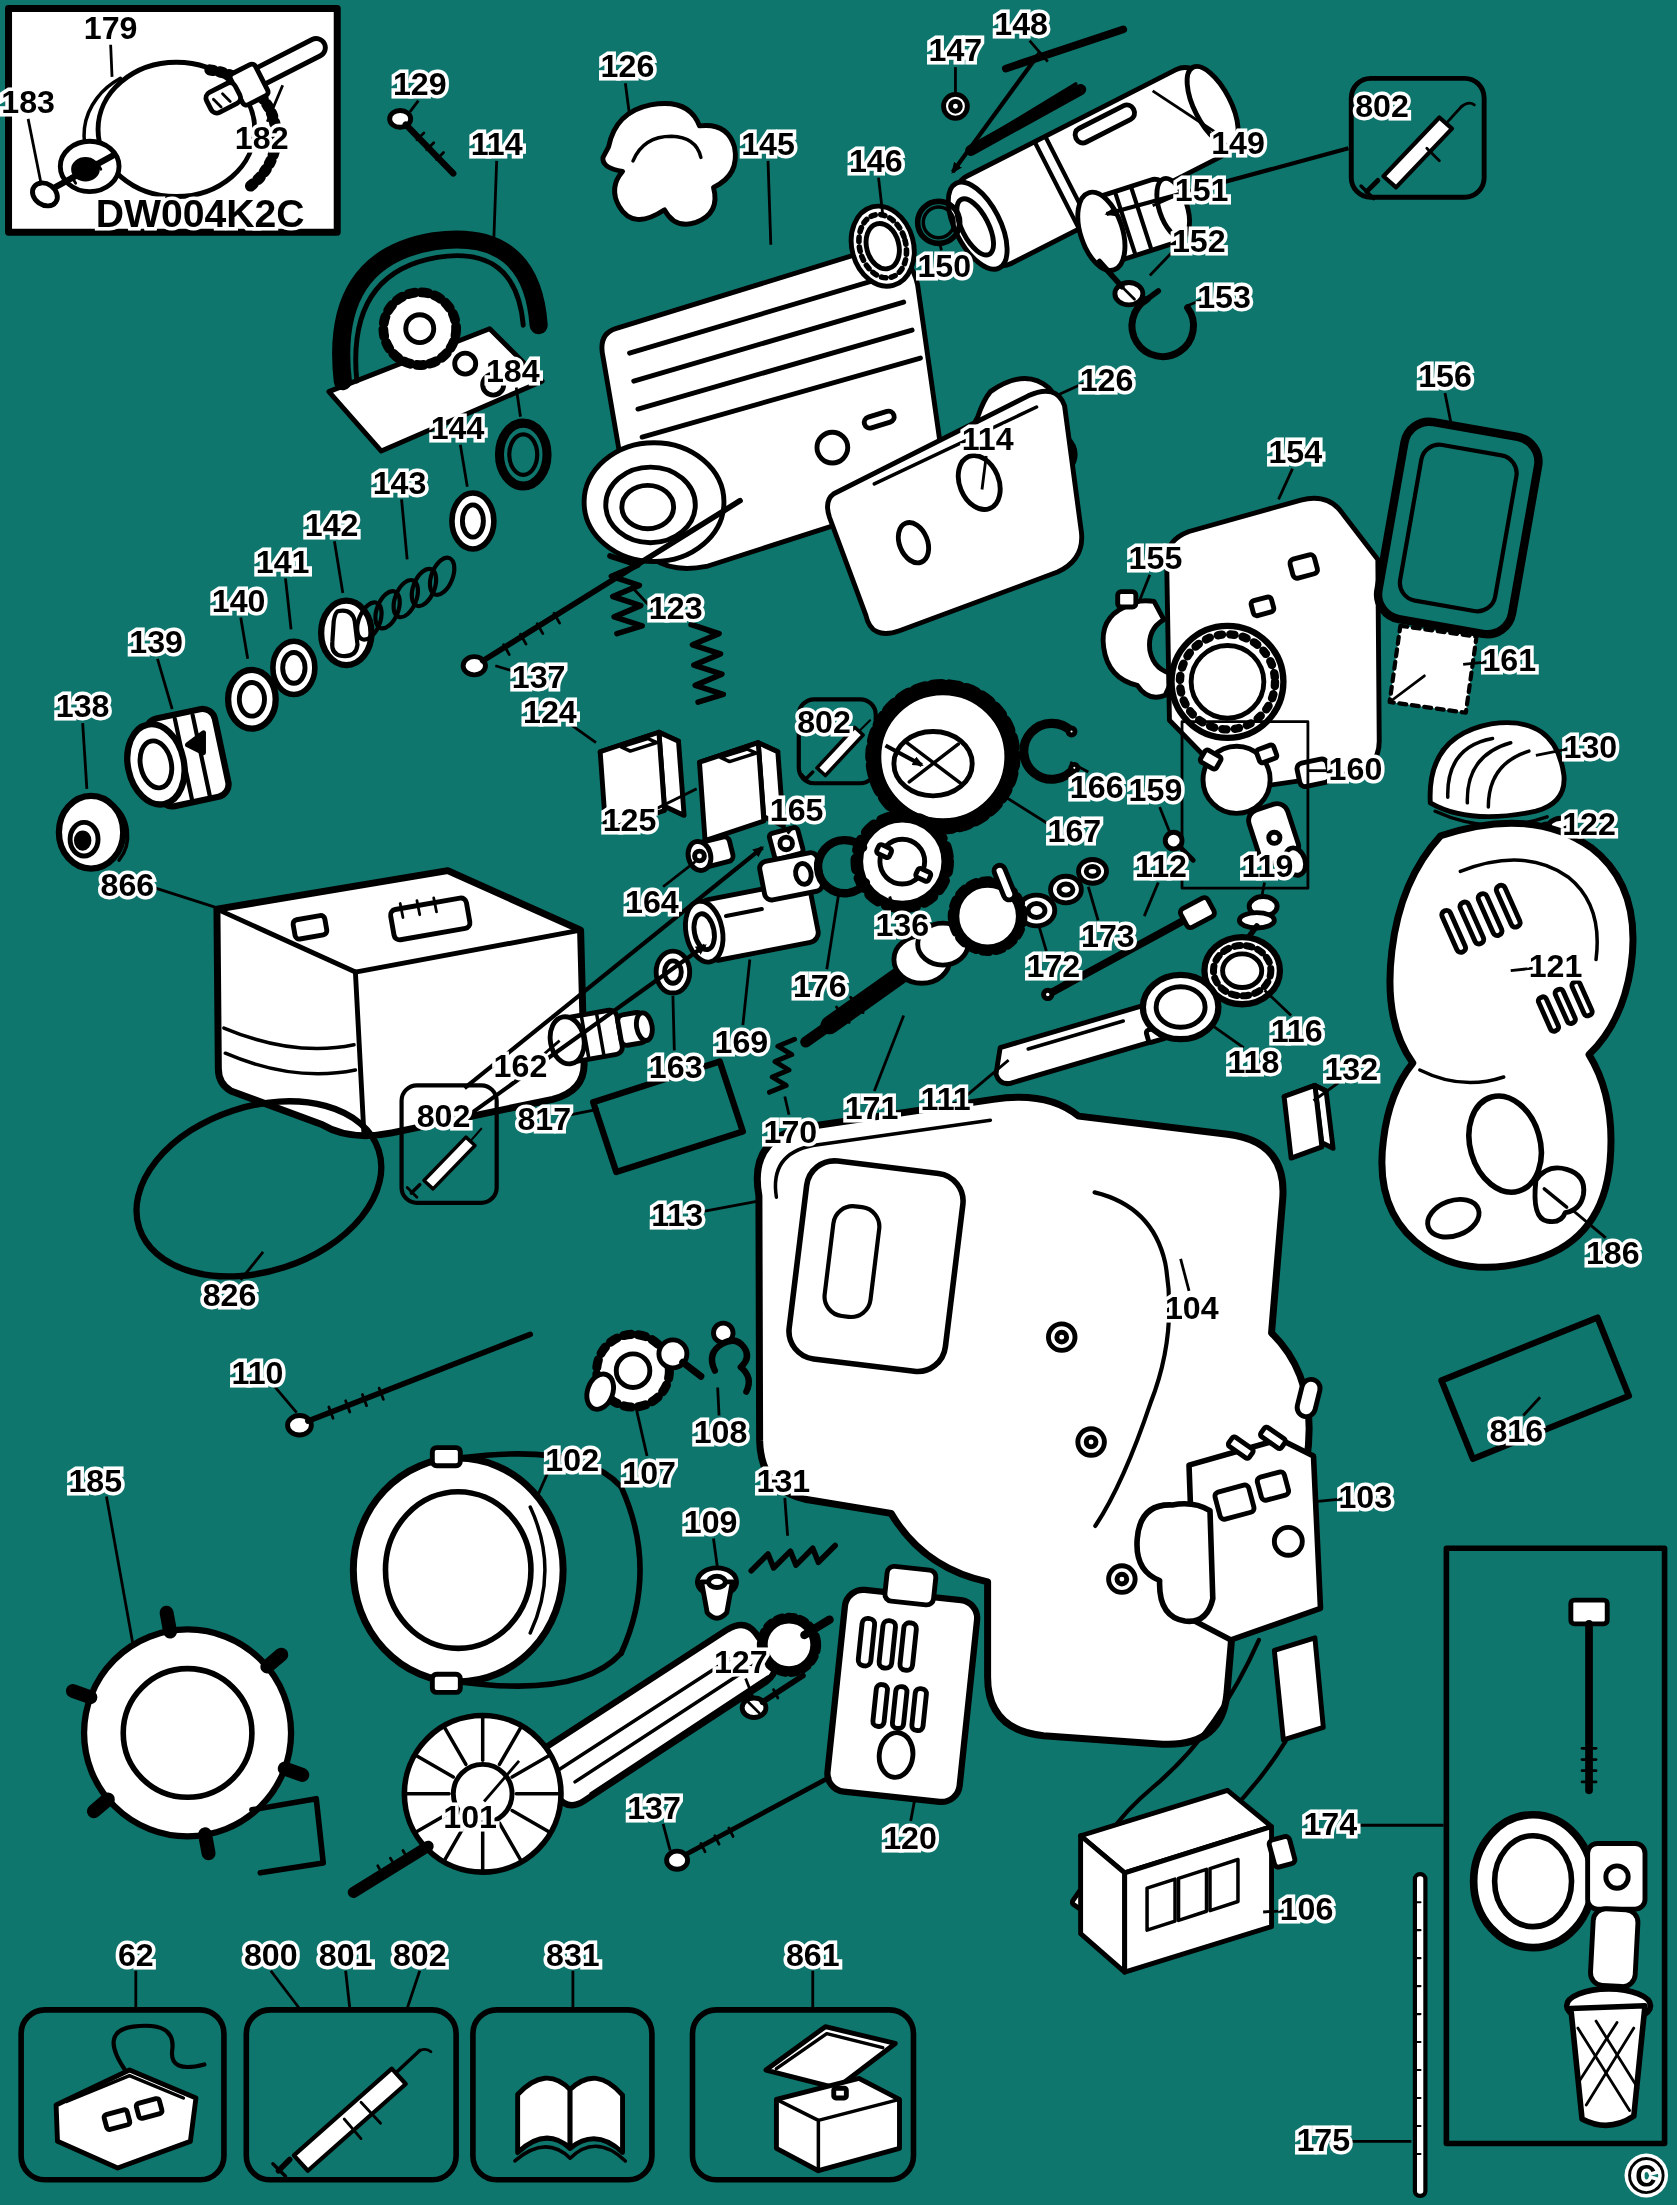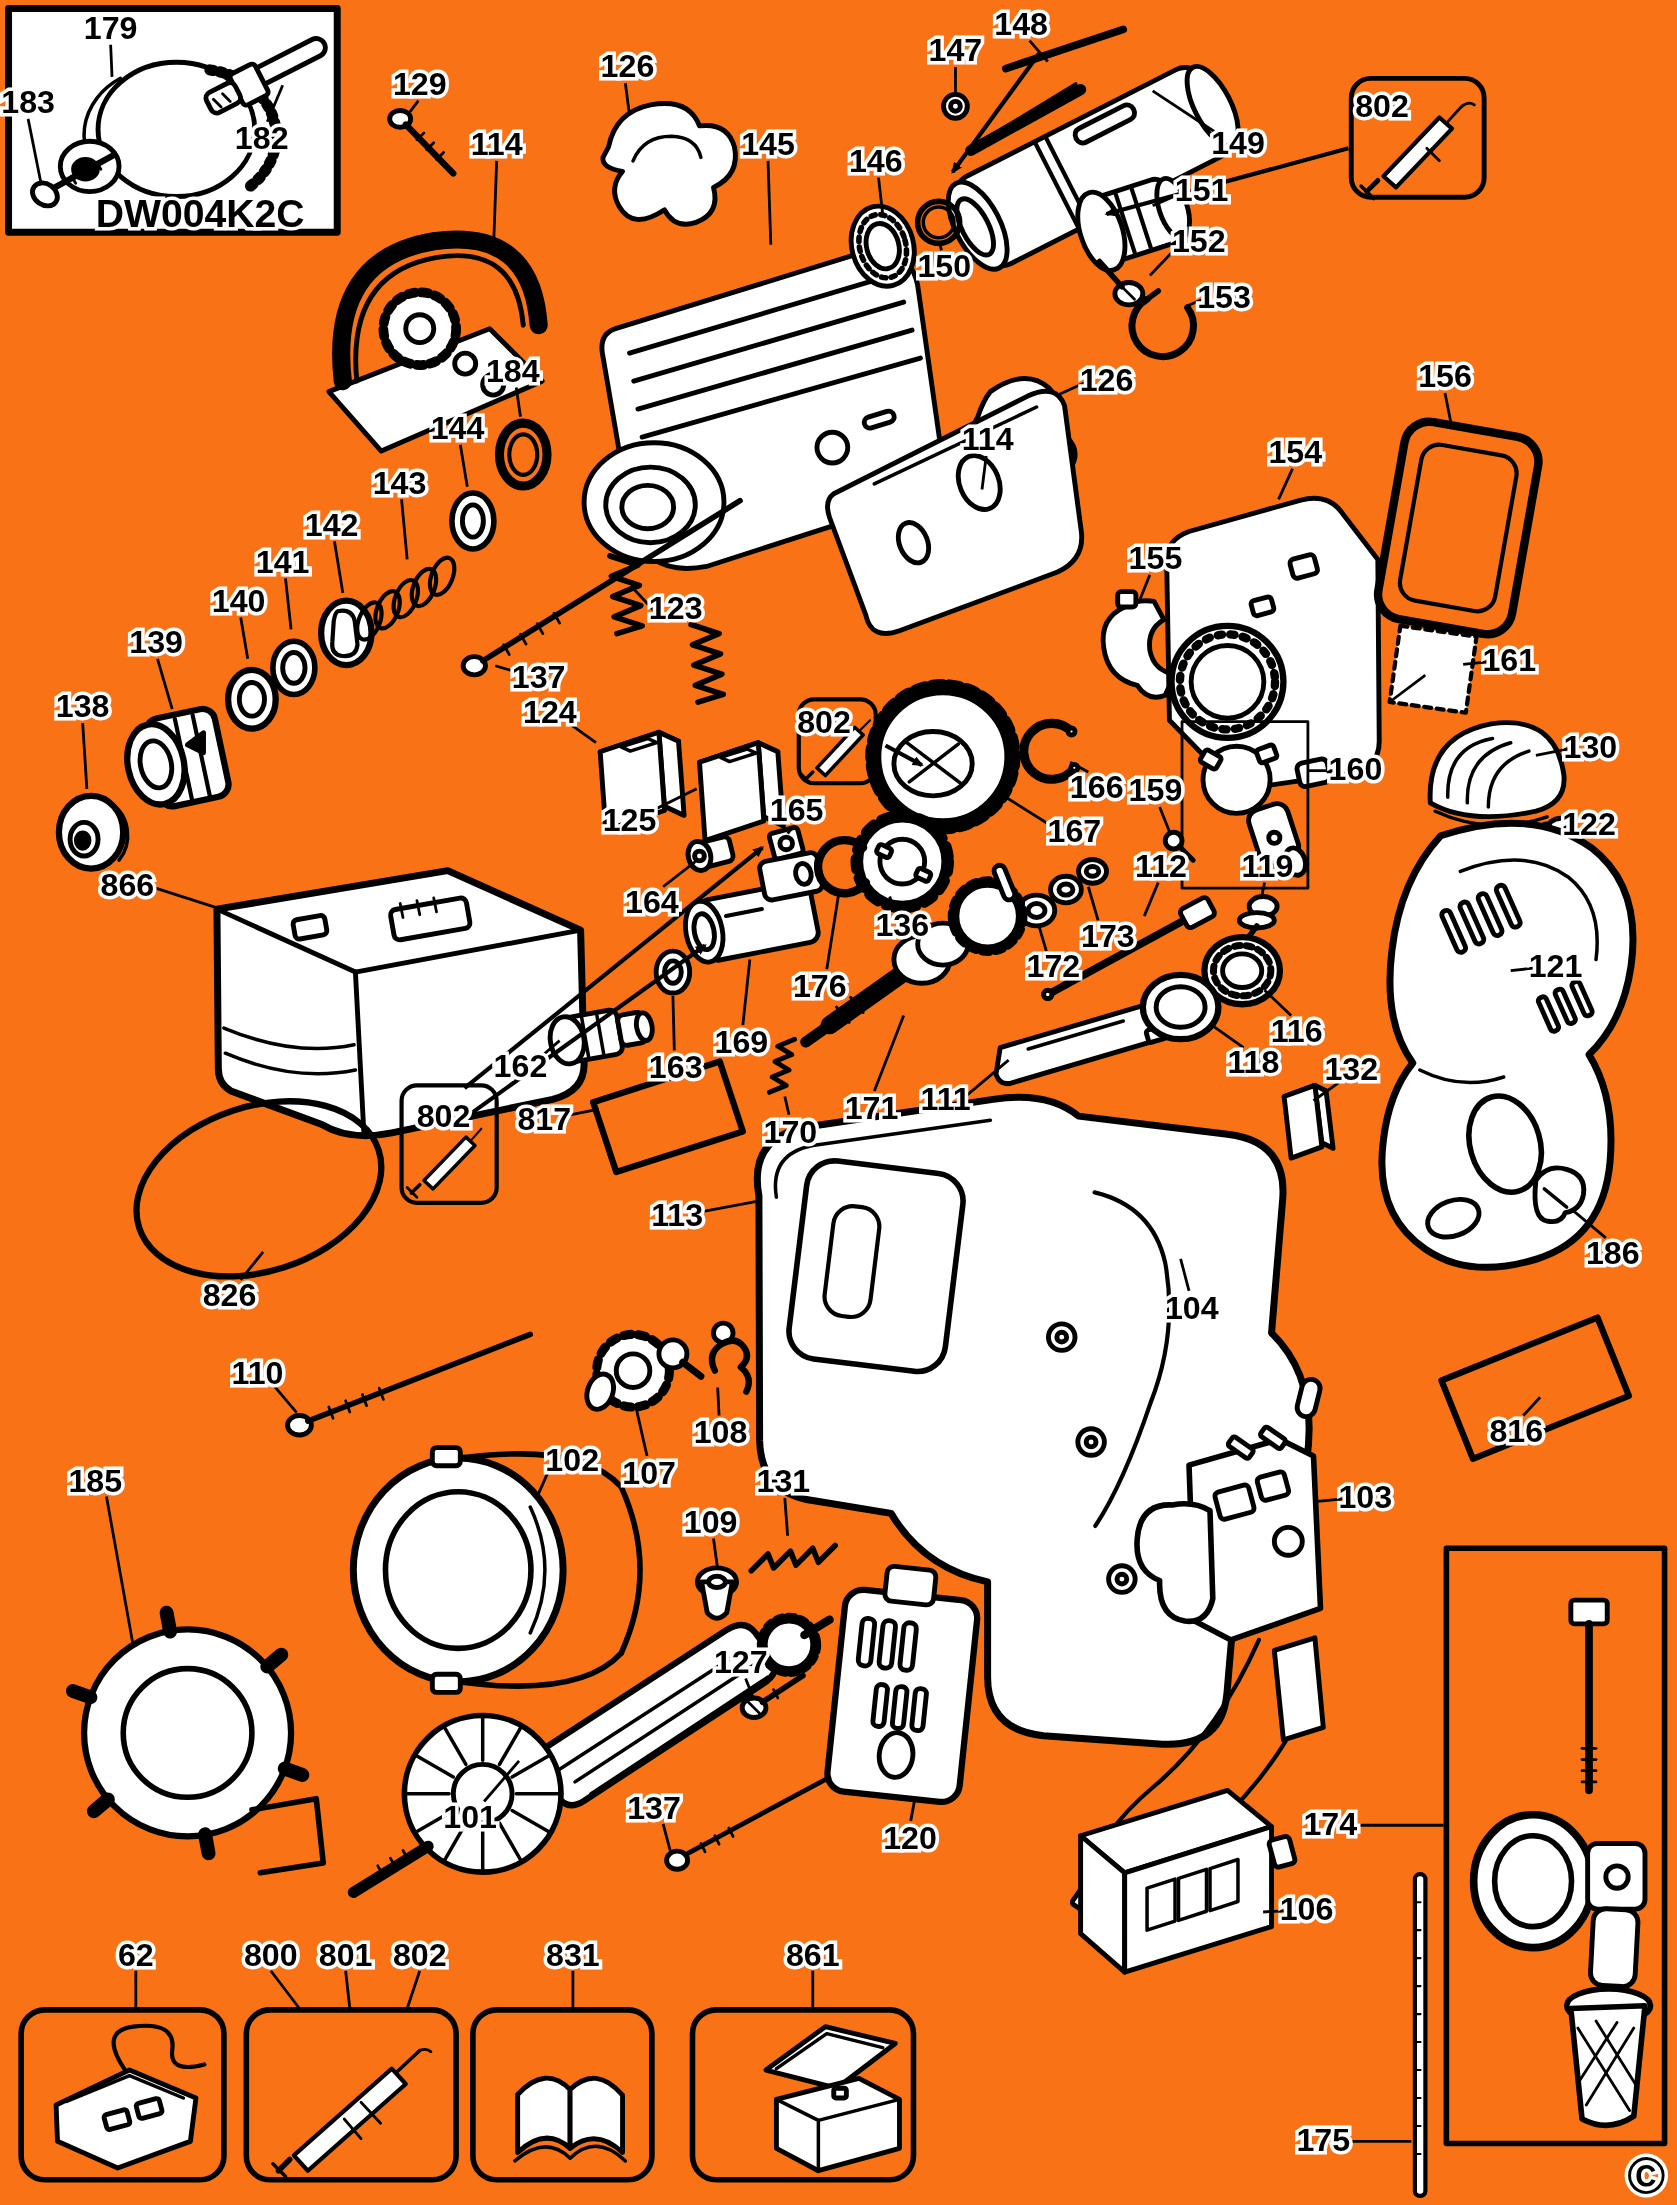--- a/index.html
+++ b/index.html
@@ -1,16 +1,16 @@
 <!DOCTYPE html>
 <html style="font-size:11.2px"><head>
 <meta charset="utf-8">
 <style>
   html,body{margin:0;padding:0;background:#fff;}
-  #page{position:relative;width:1678px;height:2205px;background:#f97316;
+  #page{position:relative;width:1678px;height:2205px;background:#0f766e;
         font-family:"Liberation Sans",sans-serif;}
   svg{display:block}
   .part{fill:#ffffff;stroke:#000000;stroke-width:7;stroke-linecap:round;stroke-linejoin:round;}
   .thin{stroke-width:5}
   .nofill{fill:none}
   .lbl{font-family:"Liberation Sans",sans-serif;font-weight:700;fill:#000;
        paint-order:stroke;stroke:#ffffff;stroke-width:10px;}
   .leader{stroke:#000;stroke-width:4;}
   .arrow{stroke:#000;stroke-width:6;}
 </style>

